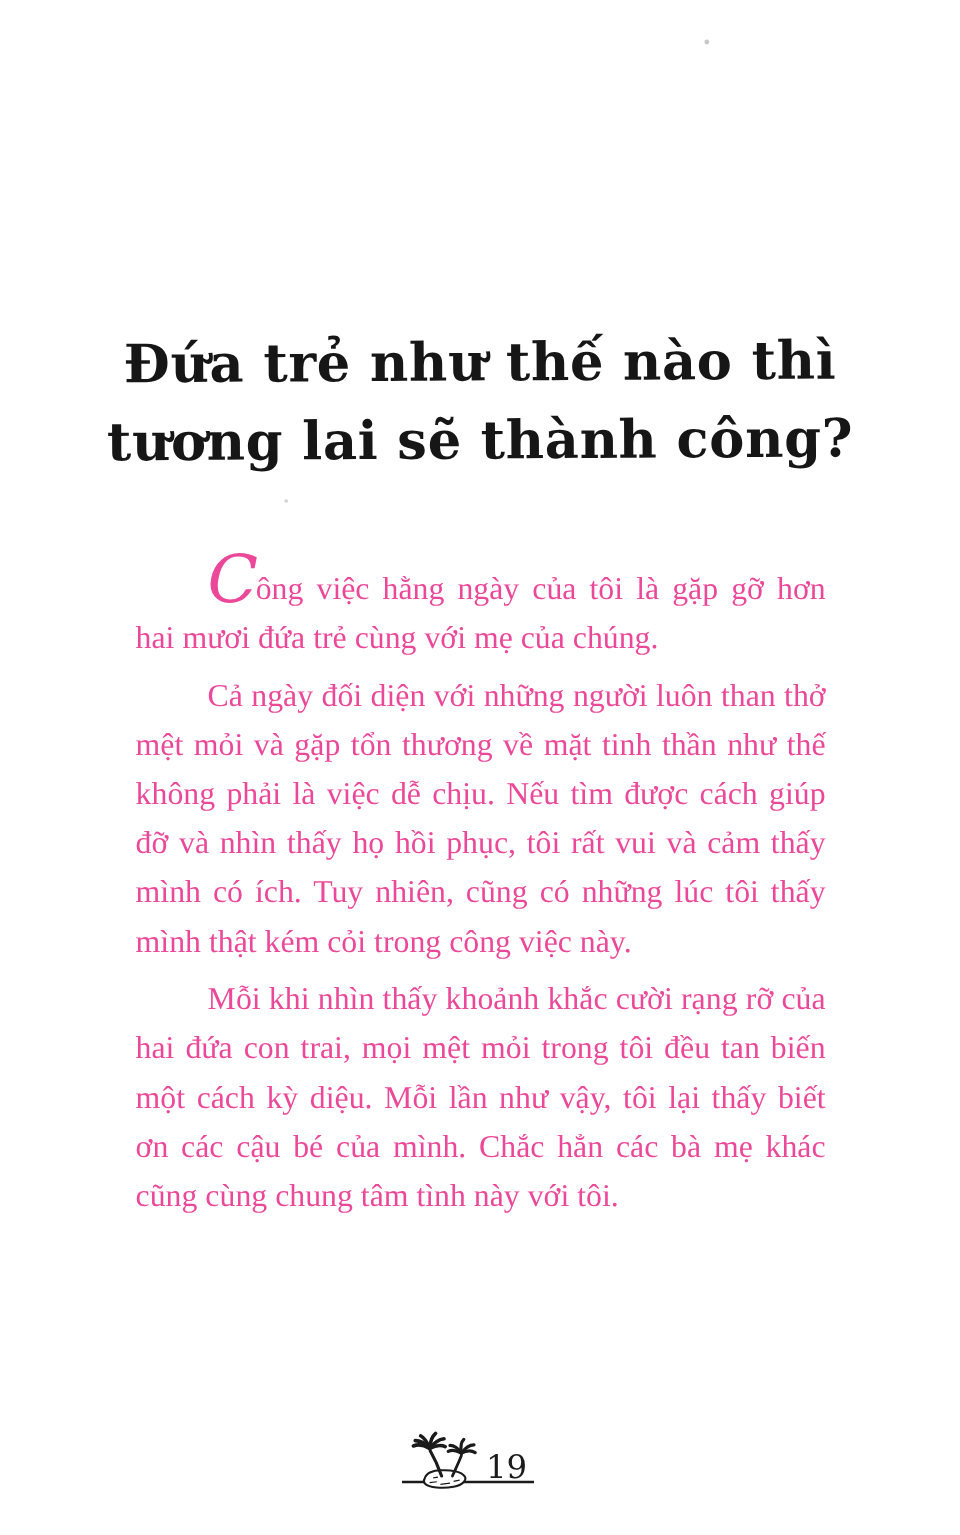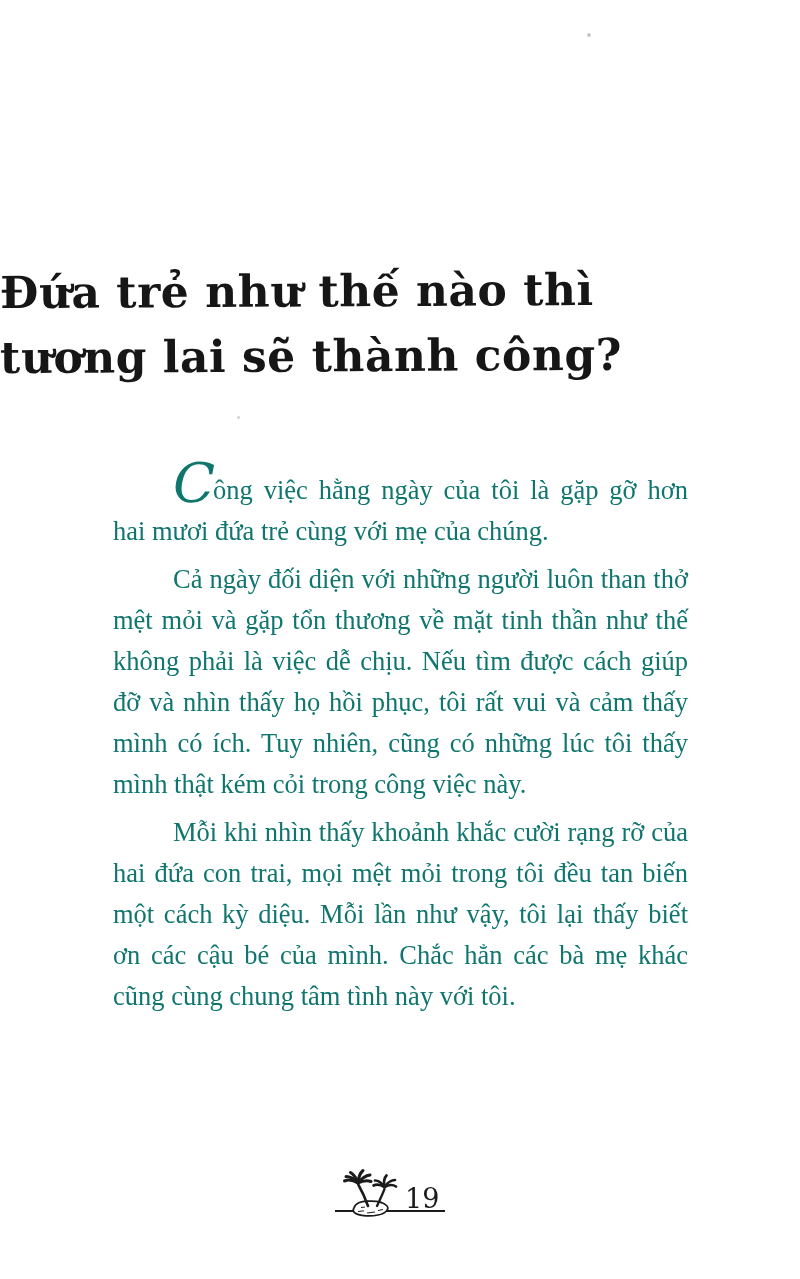--- a/index.html
+++ b/index.html
@@ -13,58 +13,58 @@
   .page {
     position: absolute; inset: 0;
     background: #ffffff;
     color: #1b1b1b;
   }
 
   
   .chapter-title {
     position: absolute;
     top: 258px; left: 0; right: 0;
-    margin: 0;
-    text-align: left;
+    margin: 12px;
+    text-align: center;
     font-family: "DejaVu Serif", serif;
     font-weight: 700;
     font-size: 44px;
     line-height: 65px;
     letter-spacing: 0.5px;
     color: #161616;
   }
   .title-line { display: block; transform: rotate(-0.3deg); }
 
   
   .body-text {
     position: absolute;
     top: 470px; left: 113px;
     width: 575px;
     font-size: 26.5px;
     line-height: 41px;
     text-align: justify;
-    color: #0f766e;
+    color: #ec4899;
   }
   .para { margin: 0; text-indent: 60px; }
   .para + .para { margin-top: 7px; }
 
   .dropcap {
     font-family: "DejaVu Serif", serif;
     font-style: italic;
     font-size: 55px;
     line-height: 0;
     letter-spacing: -2px;
     position: relative;
     top: 3px;
   }
 
   
   .page-footer {
     position: absolute;
-    top: 1168px; left: 334px;
+    top: 1192px; left: 334px;
     width: 112px; height: 52px;
   }
   .page-footer svg { display: block; width: 112px; height: 52px; }
   .footer-pagenum {
     font-family: "DejaVu Serif", serif;
     font-size: 27px;
     font-weight: 500;
   }
 
   

